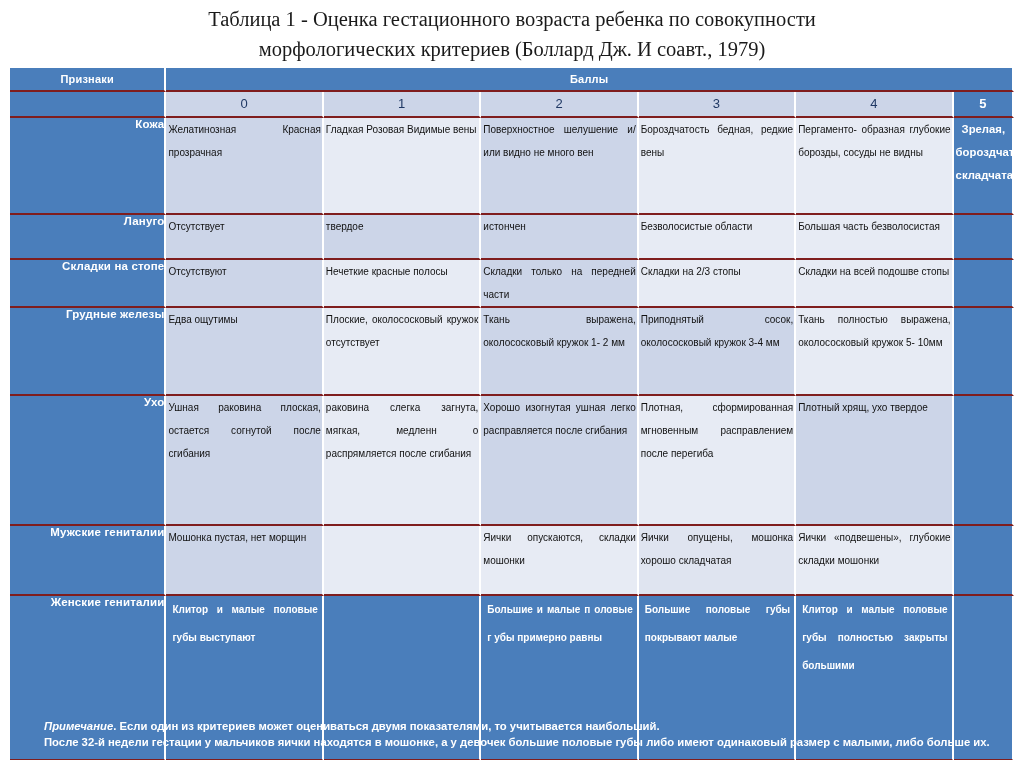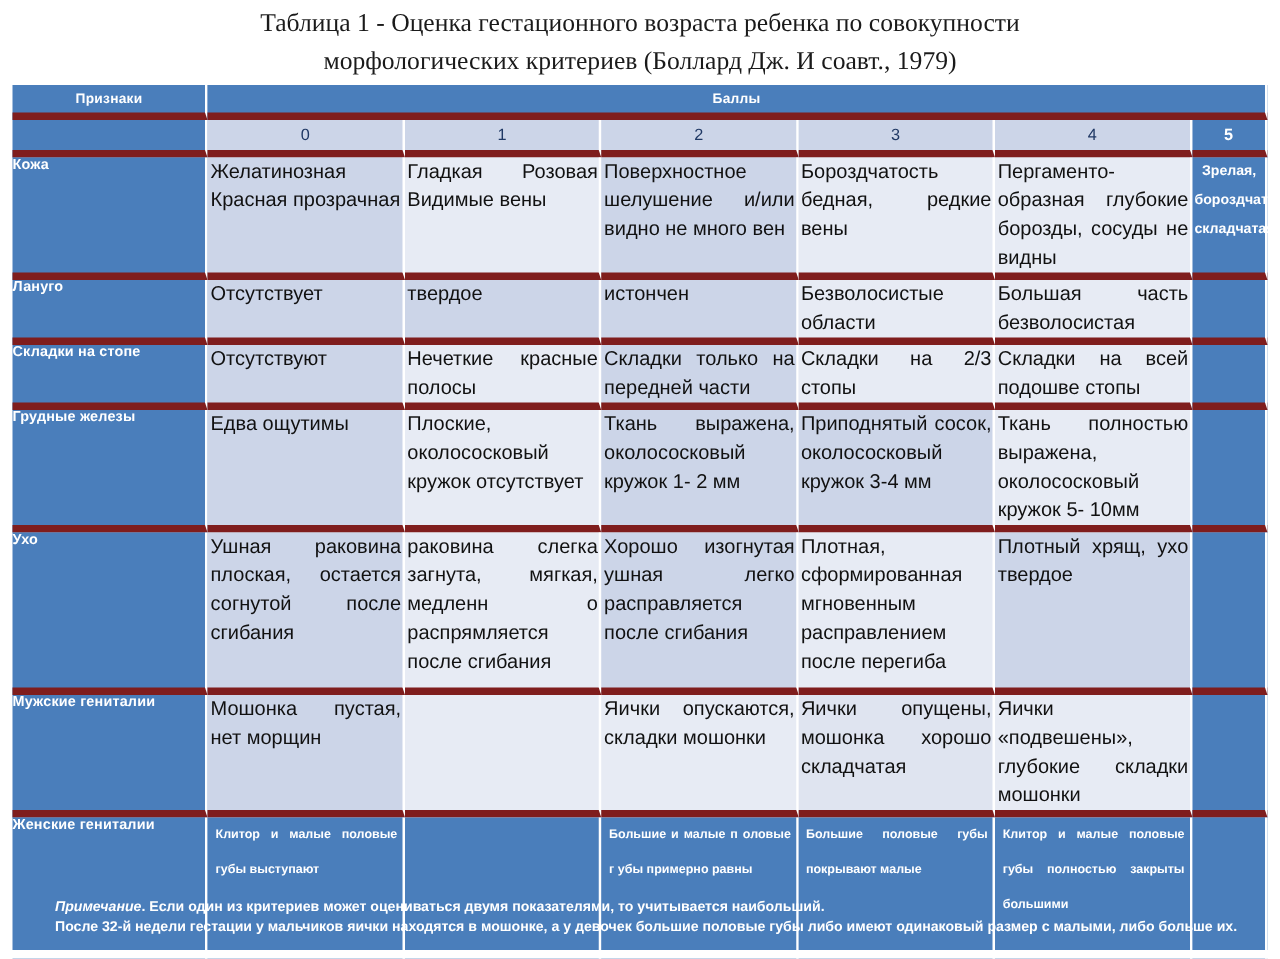--- a/index.html
+++ b/index.html
@@ -48,21 +48,21 @@
     border-spacing: 0;
     table-layout: fixed;
     width: 1004px;
     background: #ffffff;
   }
   table.grid td, table.grid th {
     padding: 0;
     margin: 0;
     vertical-align: top;
     border-right: 2px solid #ffffff;
-    border-bottom: 6px solid #7f1d1d;
+    border-bottom: 2px solid #7f1d1d;
   }
 
   
   col.c-label { width: 153px; }
   col.c-n     { width: 154px; }
   col.c-last  { width: 59px; }
 
   
   .hdr-blue {
     background: #4a7ebb;
@@ -93,27 +93,27 @@
     background: #4a7ebb;
     height: 24px;
   }
 
   
   td.rowlabel {
     background: #4a7ebb;
     color: #ffffff;
     font-size: 11.5px;
     font-weight: bold;
-    text-align: left;
+    text-align: right;
     vertical-align: top;
     padding-top: 7px;
     letter-spacing: .15px;
   }
   td.cell {
-    font-size: 16px;
+    font-size: 10px;
     line-height: 23px;
     color: #111111;
     padding: 3px 0 0 0;
     text-align: justify;
     text-justify: inter-word;
     word-spacing: normal;
     hyphens: none;
   }
   td.cell .inner {
     display: block;

